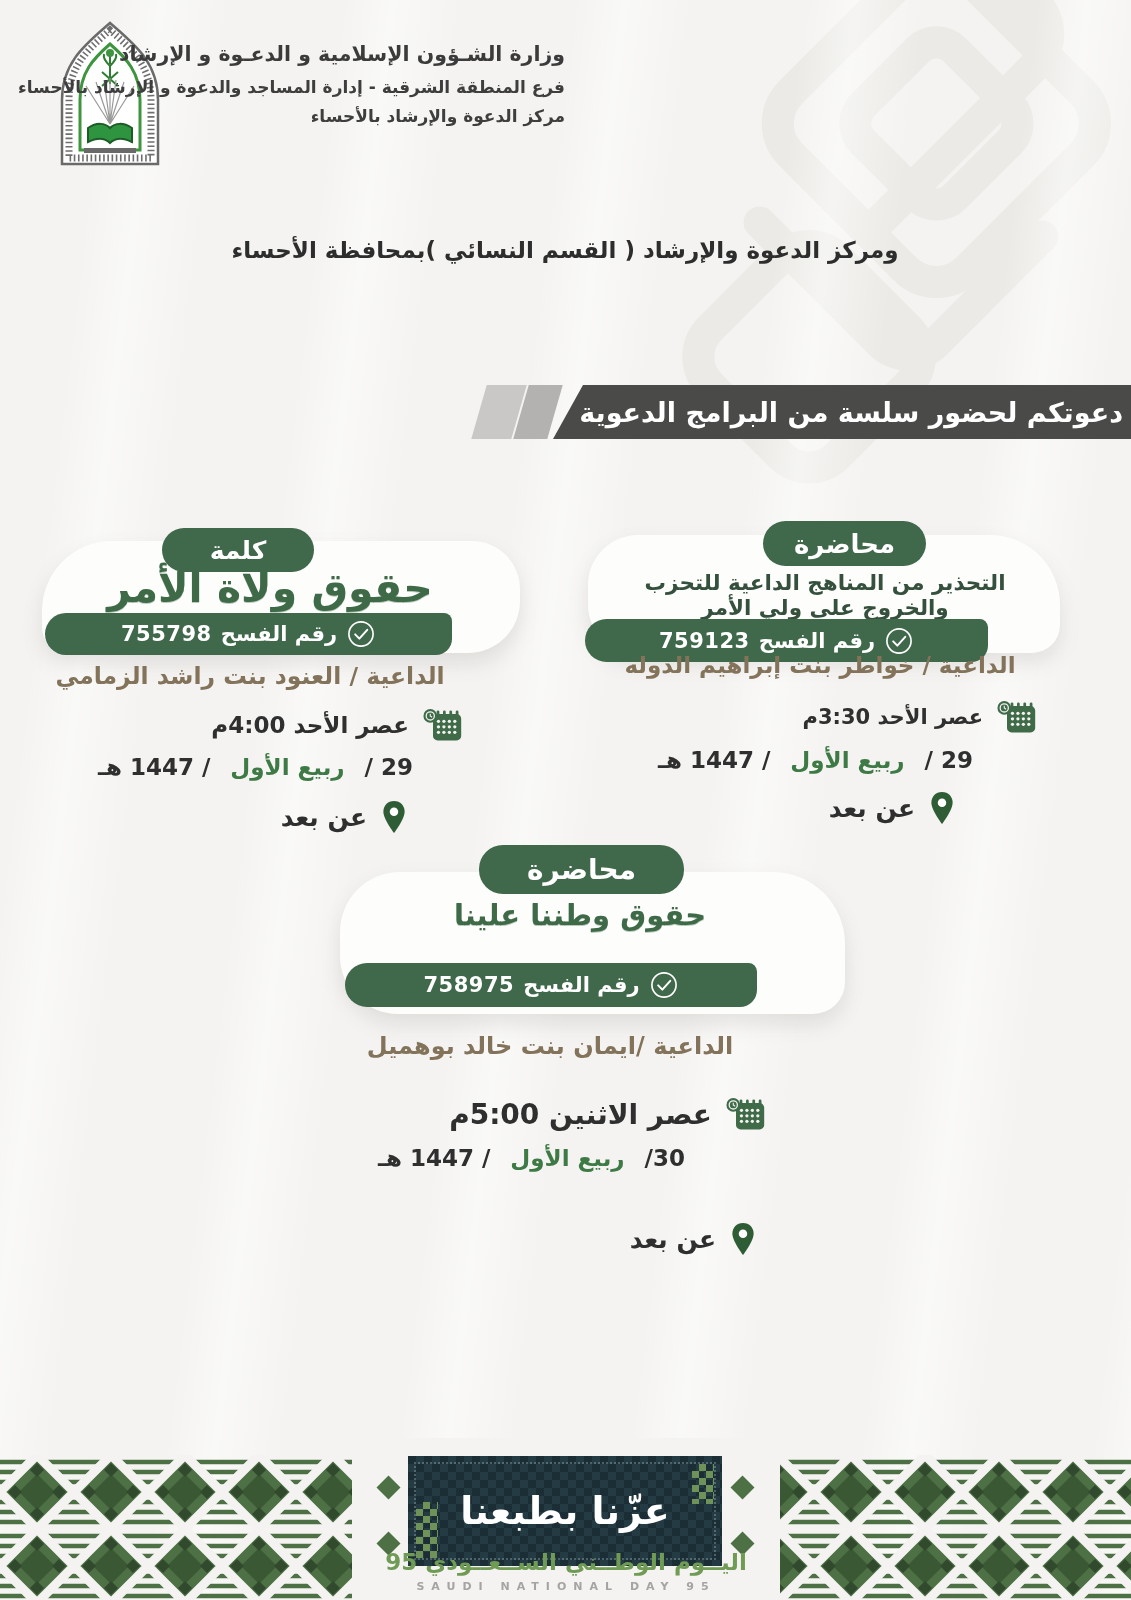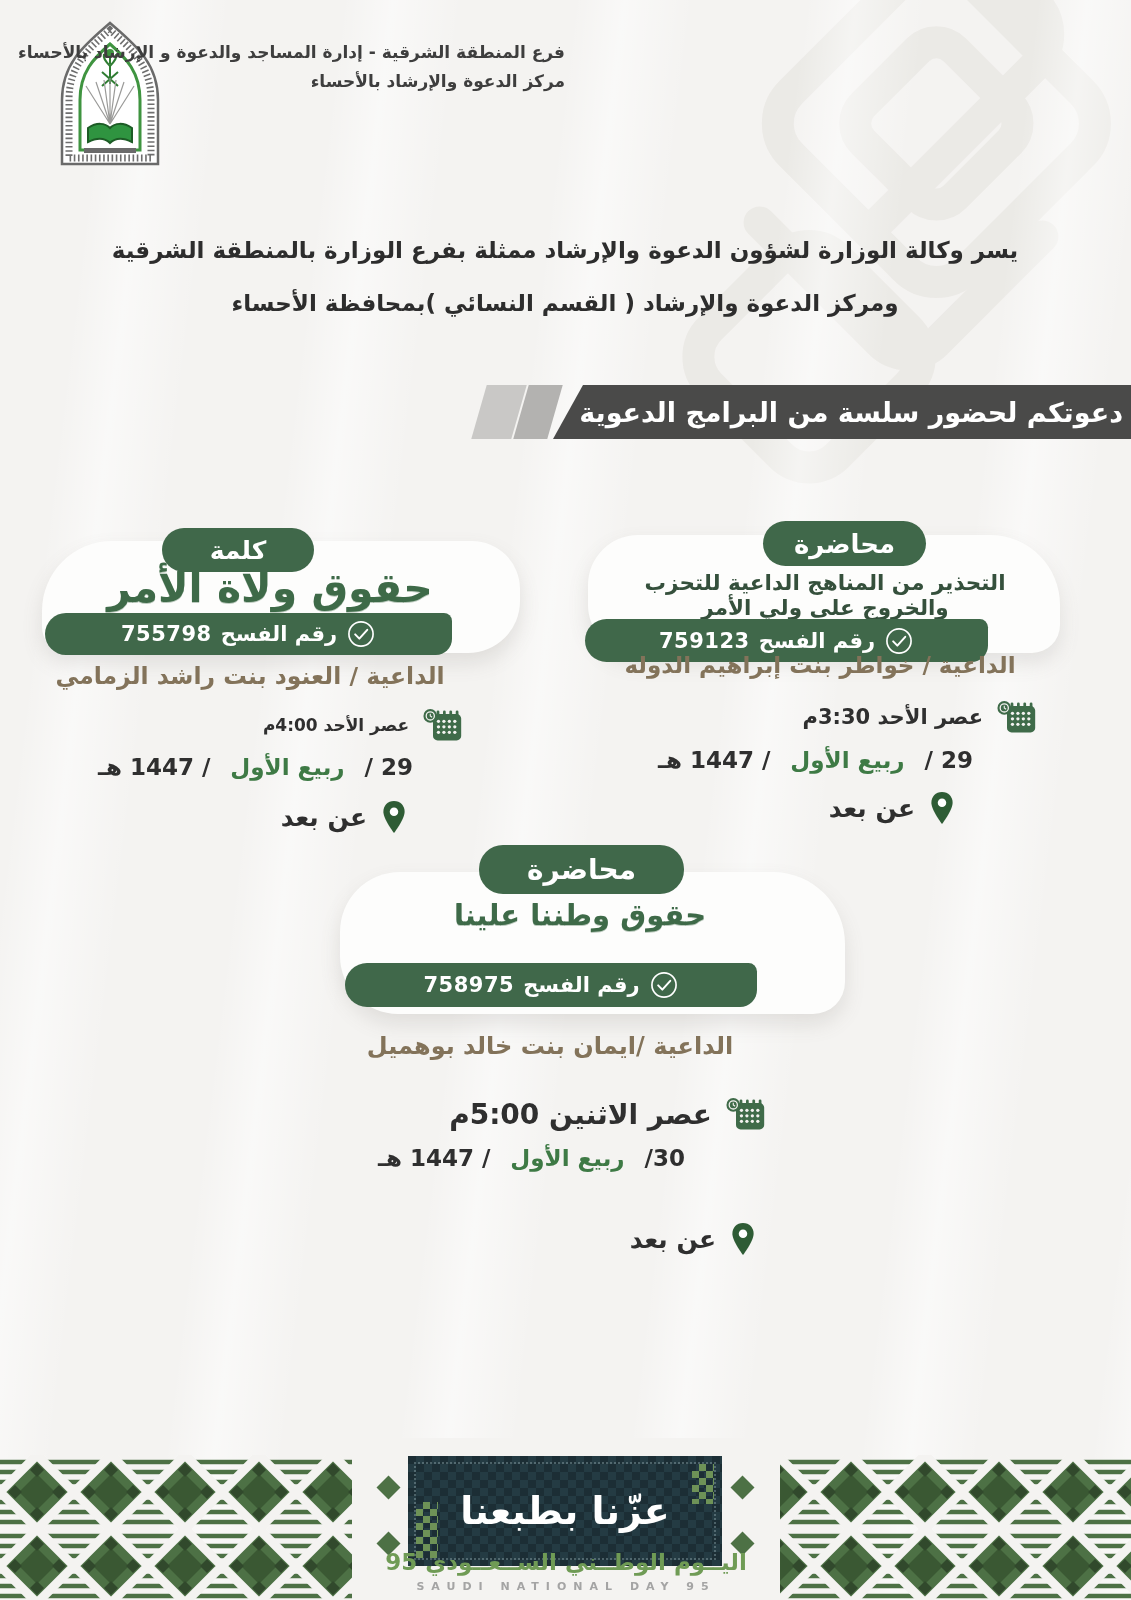--- a/index.html
+++ b/index.html
@@ -111,26 +111,26 @@
     </g>
     <circle cx="58" cy="33" r="4" fill="#3f9440"></circle>
     <g stroke="#9a9a98" stroke-width="1.2">
       <path d="M58 104 L34 66 M58 104 L44 62 M58 104 L52 60 M58 104 L58 58 M58 104 L64 60 M58 104 L72 62 M58 104 L82 66"></path>
     </g>
     <path d="M36 108 C45 102 53 103 58 108 C63 103 71 102 80 108 L80 122 C70 117 63 118 58 123 C53 118 46 117 36 122 Z" fill="#2f9440" stroke="#1d5c26" stroke-width="2"></path>
     <rect x="32" y="128" width="52" height="5" fill="#6a6a6a"></rect>
   </svg>
 
   <div class="ministry">
+    <div class="m1">وزارة الشـؤون الإسلامية و الدعـوة و الإرشاد</div>
     <div class="m2">فرع المنطقة الشرقية - إدارة  المساجد والدعوة و الإرشاد بالأحساء</div>
     <div class="m3">مركز الدعوة والإرشاد بالأحساء</div>
   </div>
 
   <div class="intro">
-    <div>يسر وكالة الوزارة لشؤون الدعوة والإرشاد ممثلة بفرع الوزارة بالمنطقة الشرقية</div>
     <div>ومركز الدعوة والإرشاد  ( القسم النسائي )بمحافظة الأحساء</div>
   </div>
 
   <div class="pg pg1"></div>
   <div class="pg pg2"></div>
   <div class="banner-bar">
     <span class="banner-text">دعوتكم لحضور سلسة من البرامج الدعوية</span>
   </div>
 
   <div>
@@ -197,21 +197,21 @@
     <div class="card-title title-cal" style="left:60px; top:564px; width:420px; font-size:41px;">حقوق ولاة الأمر</div>
     <div class="permit" style="left:45px; top:613px; width:407px; height:42px; font-size:21px;">
       <svg class="icn" width="30" height="30" viewBox="0 0 36 36">
         <circle cx="18" cy="18" r="14.5" fill="none" stroke="#ffffff" stroke-width="2"></circle>
         <path d="M11 18.5 l5 5 L25.5 13" fill="none" stroke="#ffffff" stroke-width="2.4" stroke-linecap="round" stroke-linejoin="round"></path>
       </svg>
       <span>رقم الفسح</span>
         <span class="num">755798</span>
     </div>
     <div class="speaker" style="left:50px; top:662px; width:400px; font-size:23.5px;">الداعية / العنود بنت راشد الزمامي</div>
-    <div class="row" style="right:668px; top:706px; font-size:17px;">
+    <div class="row" style="right:668px; top:706px; font-size:23px;">
       <svg class="icn" width="40" height="38" viewBox="0 0 44 40">
         <rect x="11" y="8" width="31" height="29" rx="5" fill="#3f6b49"></rect>
         <rect x="15" y="4" width="3" height="6" rx="1.5" fill="#3f6b49"></rect>
           <rect x="22" y="4" width="3" height="6" rx="1.5" fill="#3f6b49"></rect>
         <rect x="29" y="4" width="3" height="6" rx="1.5" fill="#3f6b49"></rect>
           <rect x="36" y="4" width="3" height="6" rx="1.5" fill="#3f6b49"></rect>
         <circle cx="8" cy="10" r="7.5" fill="#3f6b49"></circle>
           <circle cx="8" cy="10" r="4.5" fill="none" stroke="#f4f3f1" stroke-width="1.4"></circle>
         <path d="M8 7.5 V10 l2 1.5" stroke="#f4f3f1" stroke-width="1.2" fill="none"></path>
         <g fill="#f4f3f1">

